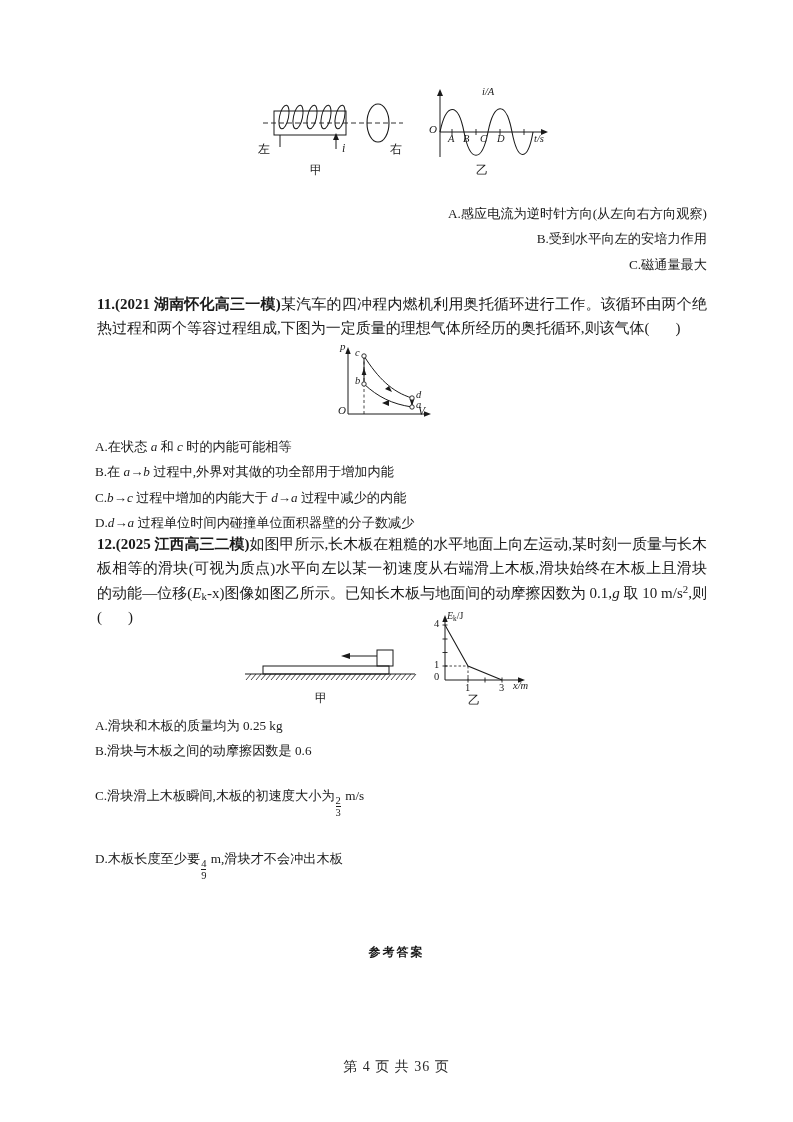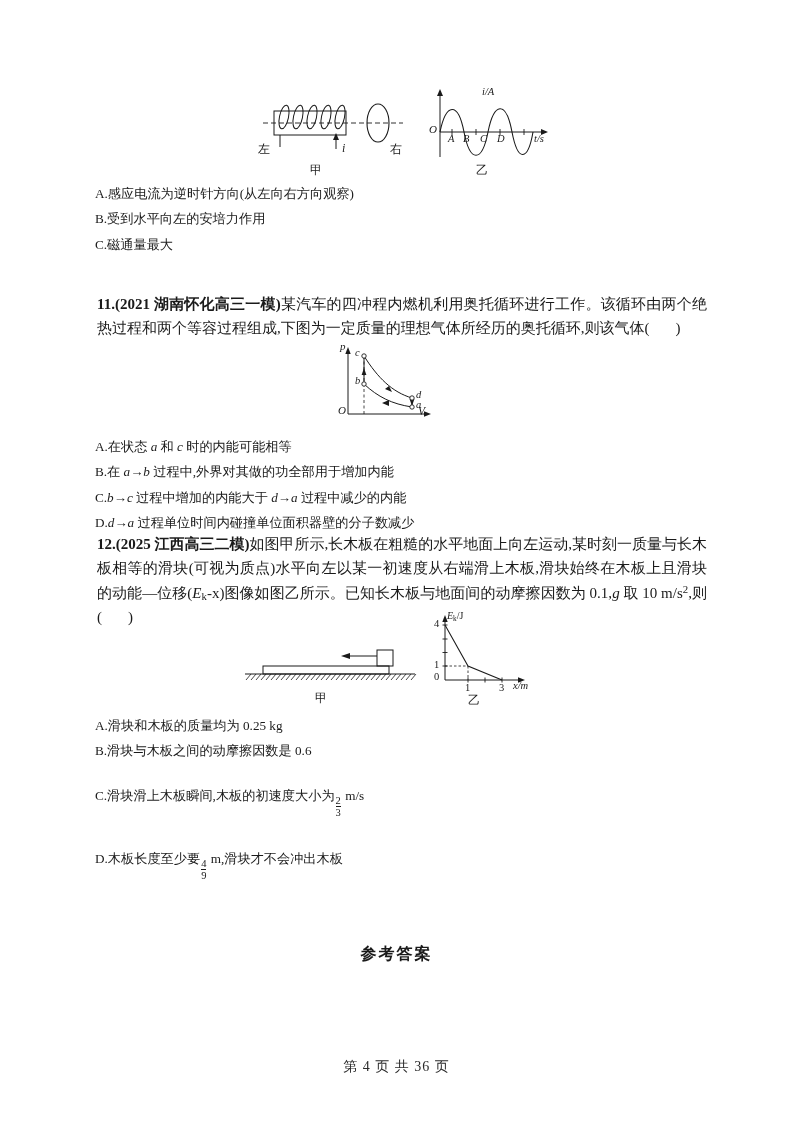--- a/index.html
+++ b/index.html
@@ -54,21 +54,21 @@
   .sub { font-size: 0.72em; vertical-align: -0.22em; }
   .sup { font-size: 0.72em; vertical-align: 0.45em; }
   svg { display: block; }
 
   
   .answers-title {
     position: absolute;
     left: 0; right: 0;
     top: 944px;
     text-align: center;
-    font-size: 16px;
+    font-size: 12px;
     font-weight: bold;
     letter-spacing: 2px;
     font-family: "Liberation Sans", sans-serif;
   }
   .pagefoot {
     position: absolute;
     left: 0; right: 0;
     top: 1058px;
     text-align: center;
     font-size: 14px;
@@ -131,21 +131,21 @@
       <span style="position:absolute; left:5px; top:38px; font-size:11px; font-style:italic;">O</span>
       <span style="position:absolute; left:24px; top:48px; font-size:10.5px; font-style:italic;">A</span>
       <span style="position:absolute; left:39px; top:48px; font-size:10.5px; font-style:italic;">B</span>
       <span style="position:absolute; left:56px; top:48px; font-size:10.5px; font-style:italic;">C</span>
       <span style="position:absolute; left:73px; top:48px; font-size:10.5px; font-style:italic;">D</span>
       <span style="position:absolute; left:110px; top:48px; font-size:10.5px; font-style:italic;">t/s</span>
       <div style="position:absolute; left:52px; top:77px; font-size:12px; font-family:'Liberation Sans',sans-serif;">乙</div>
     </div>
   </div>
 
-  <div style="position:absolute; left:95px; top:184px; width:612px;">
+  <div style="position:absolute; left:95px; top:204px; width:612px;text-align:right;">
     <p class="opt">A.感应电流为逆时针方向(从左向右方向观察)</p>
     <p class="opt">B.受到水平向左的安培力作用</p>
     <p class="opt">C.磁通量最大</p>
   </div>
 
   <div style="position:absolute; left:95px; top:292px; width:612px;">
     <p class="q-stem">
       <span class="q-num">11.</span><span class="src">(2021 湖南怀化高三一模)</span><span>某汽车的四冲程内燃机利用奥托循环进行工作。该循环由两个绝热过程和两个等容过程组成,下图为一定质量的理想气体所经历的奥托循环,则该气体(</span><span class="blank"></span><span>)</span>
     </p>
   </div>

